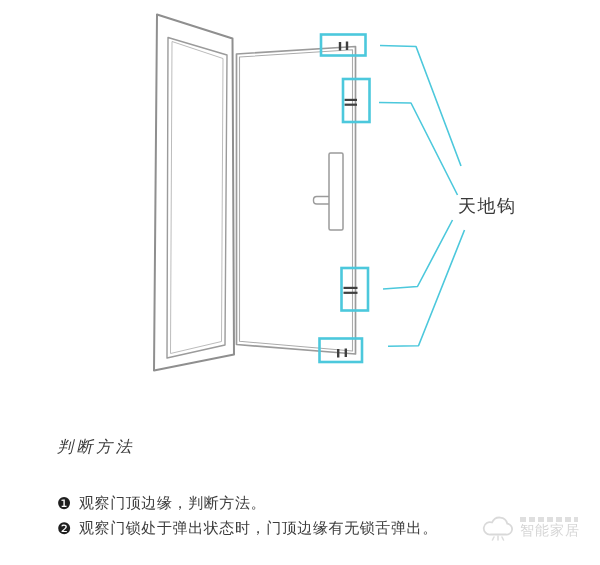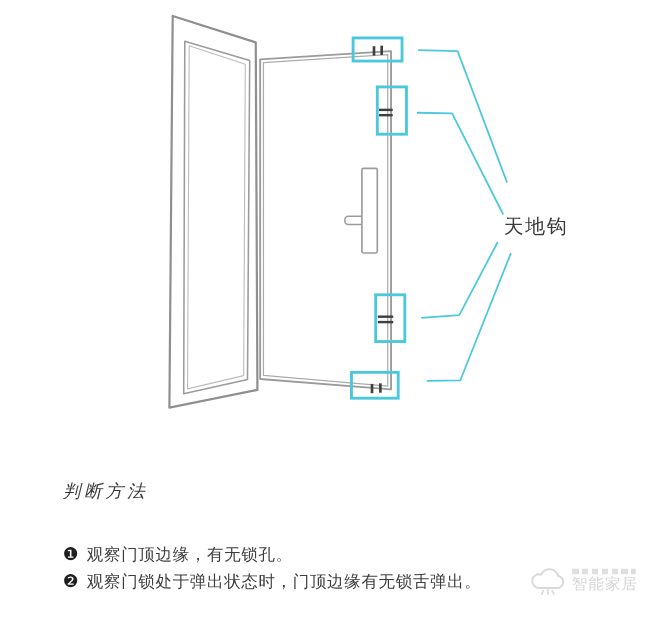--- a/index.html
+++ b/index.html
@@ -130,21 +130,21 @@
       <path d="M464.5,230 L418.5,345.7 L388,346.3"></path>
     </g>
   </svg>
 
   <div class="diagram-label">天地钩</div>
 
   <div class="section-title">判断方法</div>
 
   <div class="instruction-item" id="item-1">
     <span class="bullet">❶</span>
-    <span>观察门顶边缘，有无锁孔。</span>
+    <span>观察门顶边缘，判断方法。</span>
   </div>
   <div class="instruction-item" id="item-2">
     <span class="bullet">❷</span>
     <span>观察门锁处于弹出状态时，门顶边缘有无锁舌弹出。</span>
   </div>
 
   <div class="watermark">
     <svg width="34" height="34" viewBox="0 0 34 34" aria-hidden="true">
       <path d="M9.5 23.5 a6.2 6.2 0 1 1 1.6,-12 a8 8 0 0 1 15.2,1.2 a5.4 5.4 0 0 1 -1.3,10.8 z" fill="none" stroke="#d8d8d8" stroke-width="1.8" stroke-linejoin="round"></path>
       <path d="M13 26 l-1.5 3 M21 26 l1.5 3 M17 25 v4" fill="none" stroke="#dcdcdc" stroke-width="1.6" stroke-linecap="round"></path>

